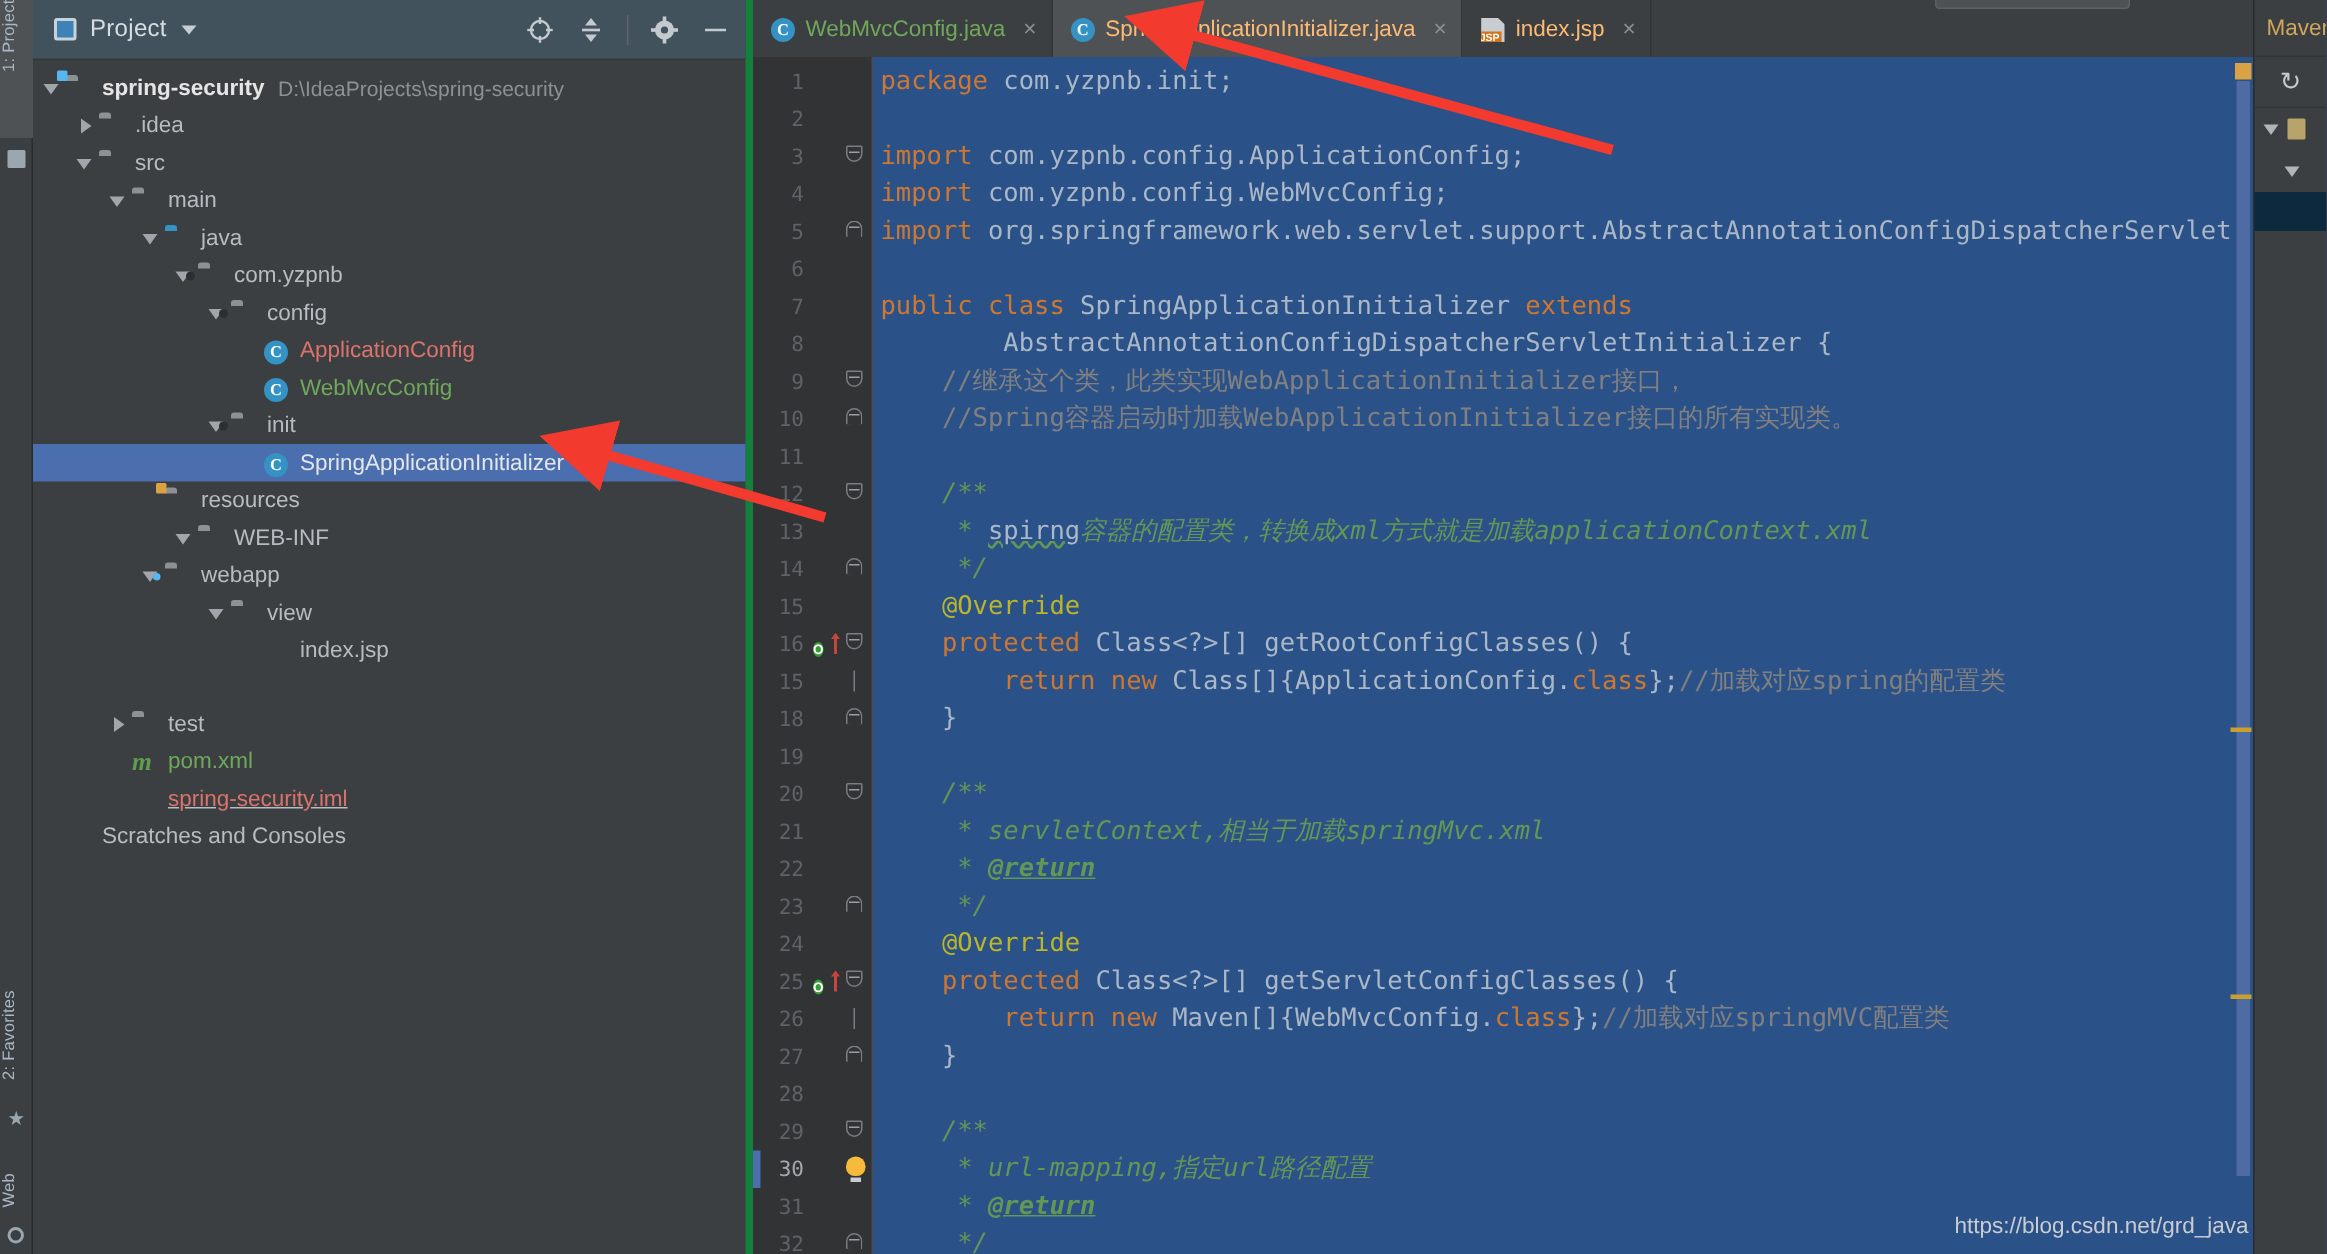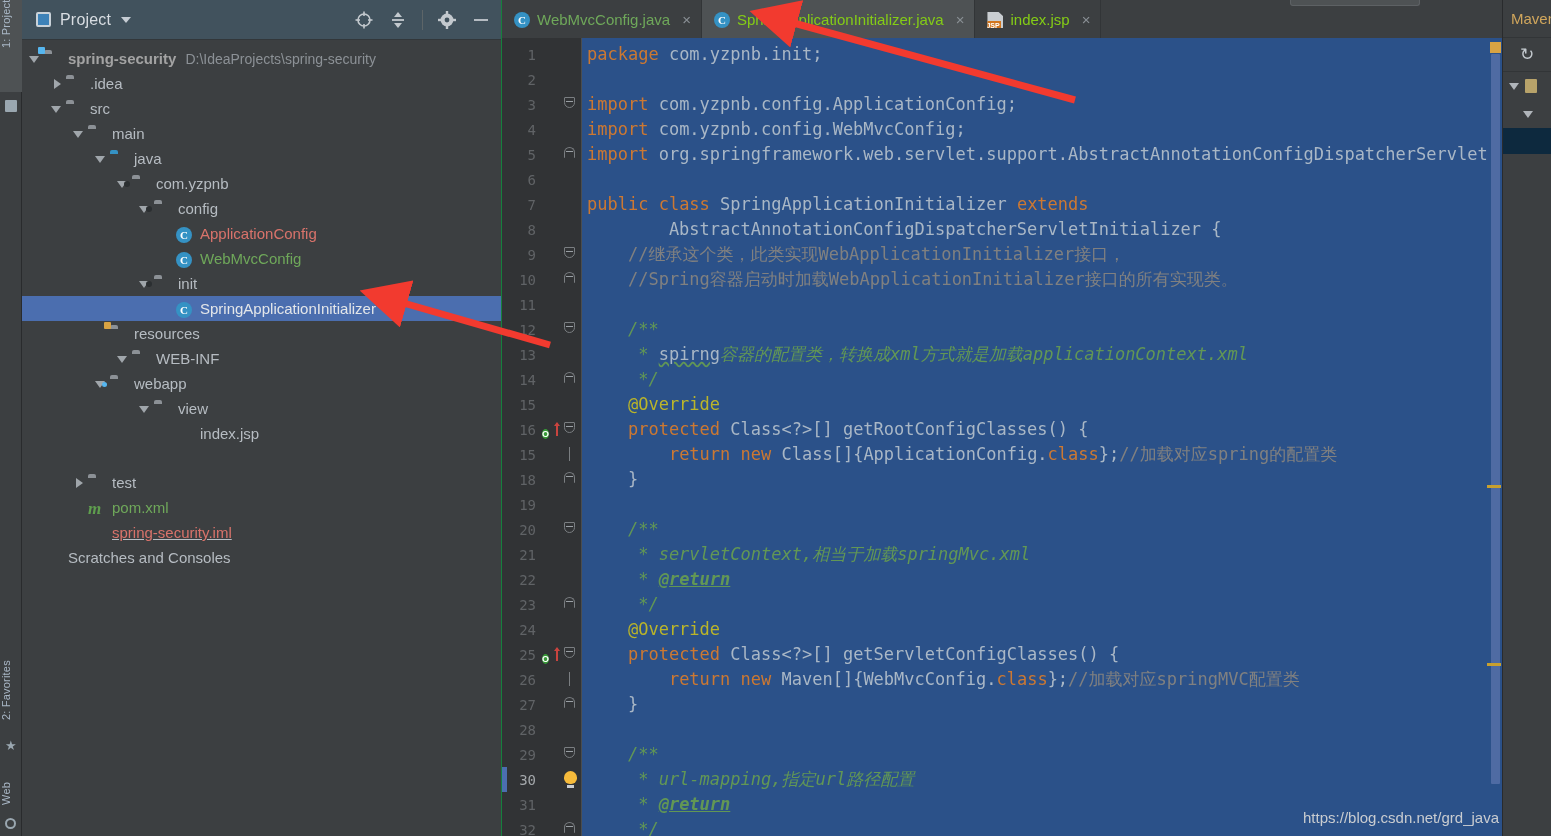--- a/index.html
+++ b/index.html
@@ -34,21 +34,21 @@
   }
   .star-icon { color: #9aa7b0; font-size: 13px; line-height: 12px; }
   .clock-icon {
     border: 2px solid #9aa7b0; border-radius: 50%;
     width: 11px; height: 11px;
   }
 
   
   .project-panel {
     position: absolute; left: 22px; top: 0; width: 480px; height: 836px;
-    background: #3c3f41; border-right: 1px solid #15803d;
+    background: #3c3f41; border-right: 5px solid #15803d;
   }
   .pp-header {
     height: 40px; background: #41525d;
     display: flex; align-items: center; padding: 0 10px 0 14px;
     border-bottom: 1px solid #32373a;
   }
   .pp-title {
     color: #d8dde2; font-size: 16px; margin-left: 9px; letter-spacing: .2px;
   }
   .pp-caret {
@@ -138,40 +138,40 @@
   .scratch-ic {
     width: 16px; height: 16px; background: #b8bec4; position: relative; top: 1px;
     clip-path: polygon(0 0, 70% 0, 100% 28%, 100% 100%, 0 100%);
   }
   .scratch-ic::after {
     content: ""; position: absolute; right: -3px; bottom: -2px;
     width: 10px; height: 10px; border-radius: 50%; background: #3592c4;
     border: 1px solid #2b2f31;
   }
   .tlabel { color: #b6bcc2; }
-  .tlabel.bold { font-weight: bold; color: #a3a3a3; }
+  .tlabel.bold { font-weight: bold; color: #e5e5e5; }
   .tlabel.red { color: #d9736b; }
   .tlabel.green { color: #6fa85a; }
   .tlabel.white { color: #e3e6e9; }
   .tpath { color: #8c9196; margin-left: 9px; font-size: 14px; }
 
   
   .editor-area {
     position: absolute; left: 502px; top: 0; right: 49px; height: 836px;
     background: #3c3f41;
   }
   .tabs { display: flex; height: 38px; background: #3c3f41; align-items: stretch; }
   .tab {
     display: flex; align-items: center; padding: 0 10px 0 12px;
     font-size: 15px; cursor: pointer; border-right: 1px solid #323537;
     gap: 7px; white-space: nowrap;
   }
   .tab.active { background: #4e5254; }
   .tab .tlbl.green { color: #6fa85a; }
-  .tab .tlbl.white { color: #84cc16; }
+  .tab .tlbl.white { color: #fdba74; }
   .tab-x { color: #8a9095; font-size: 15px; margin-left: 5px; }
 
   .code-wrap {
     position: absolute; left: 0; top: 38px; right: 0; bottom: 0;
     display: flex; background: #2b5189;
   }
   .gutter {
     width: 80px; background: #313335; flex: 0 0 80px; position: relative;
     padding-top: 4px;
   }

